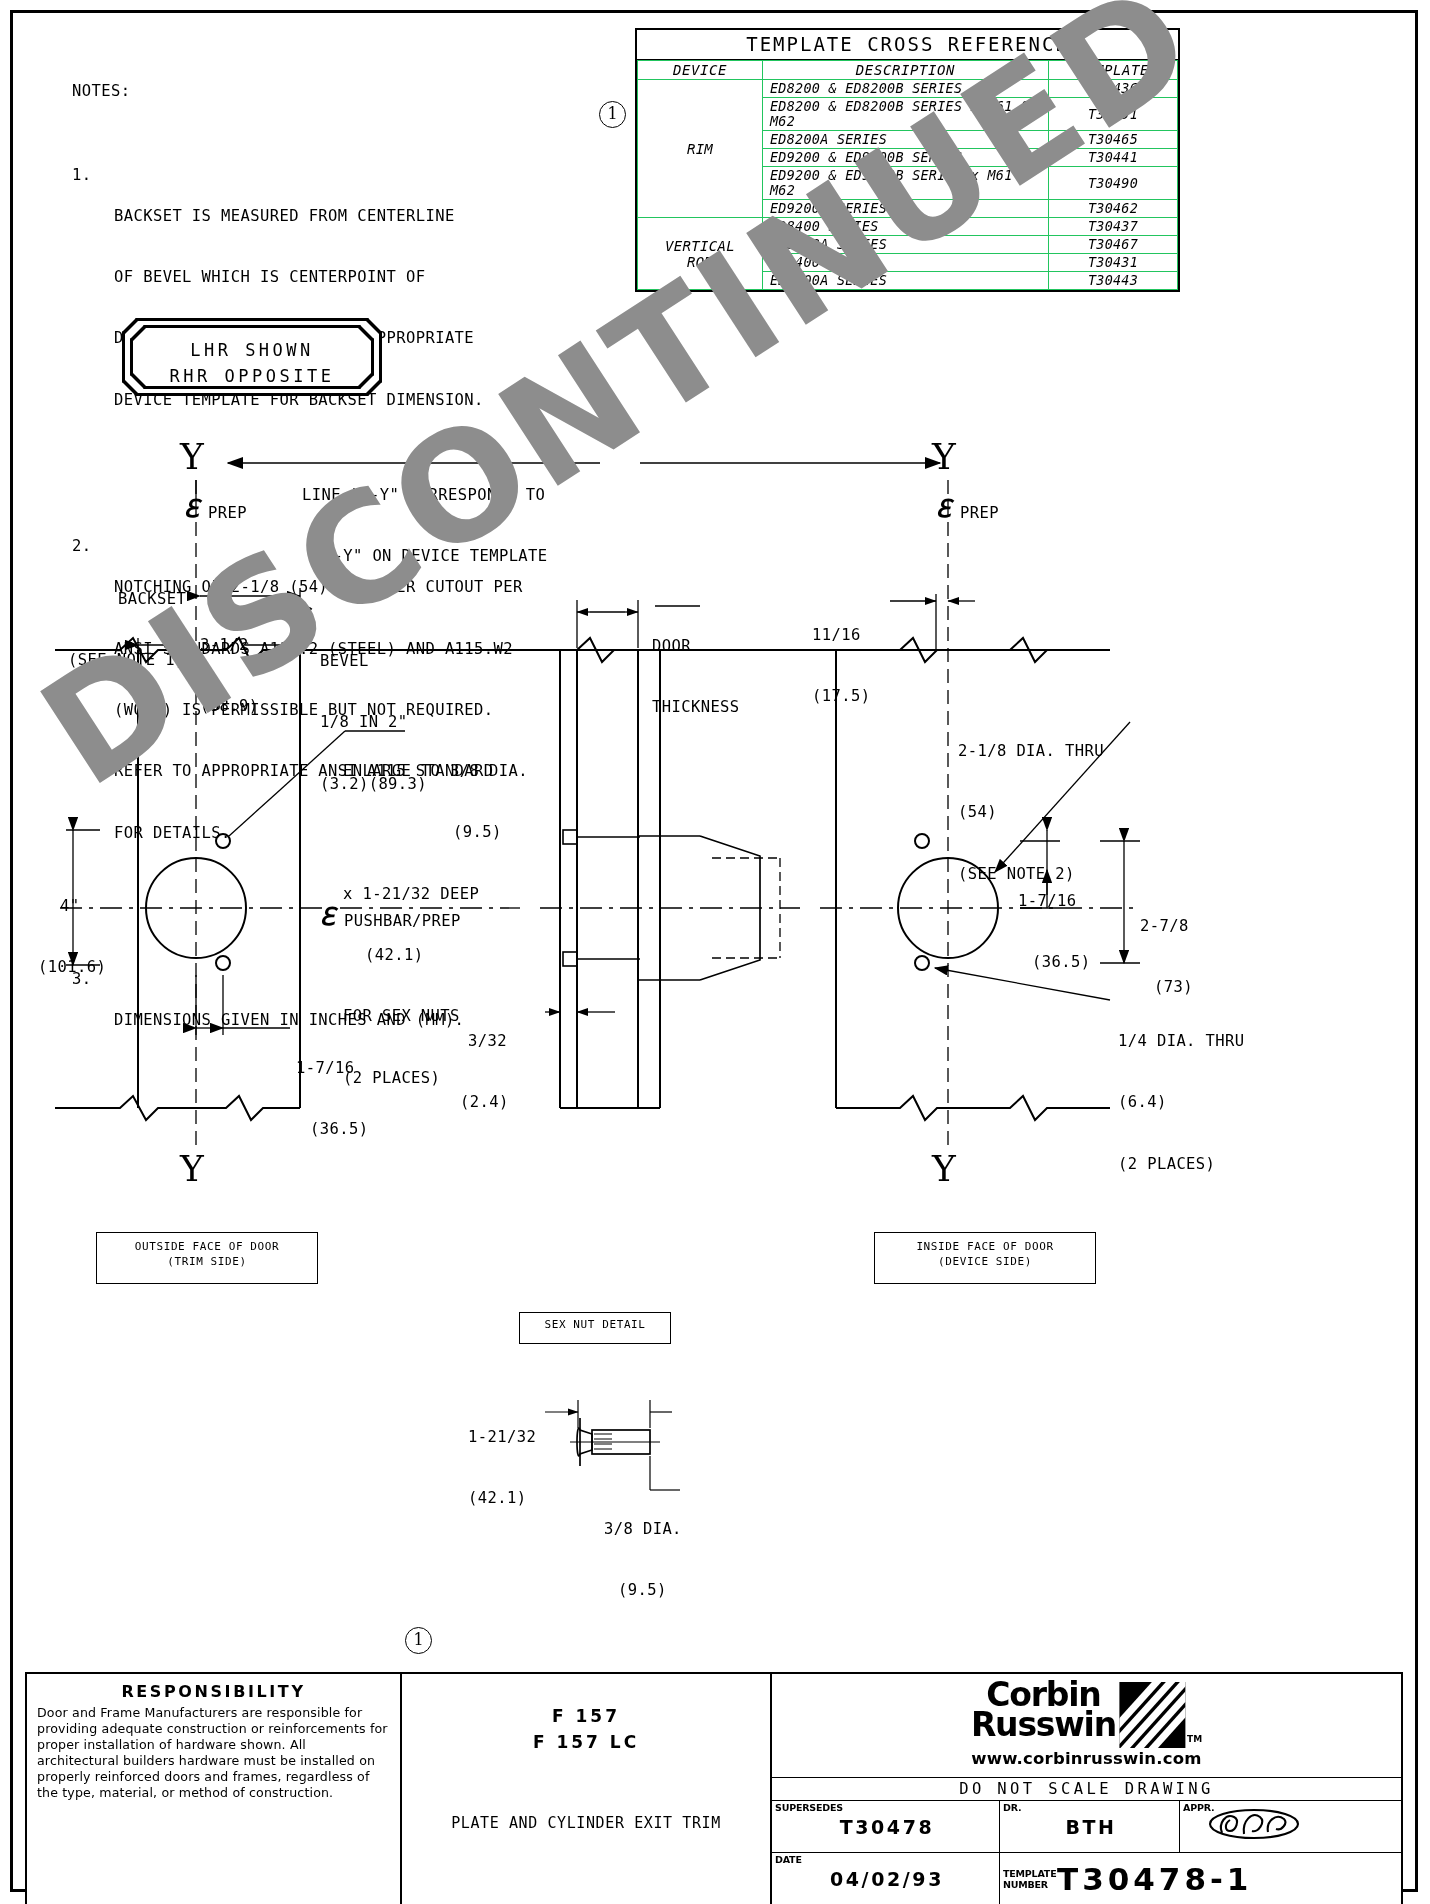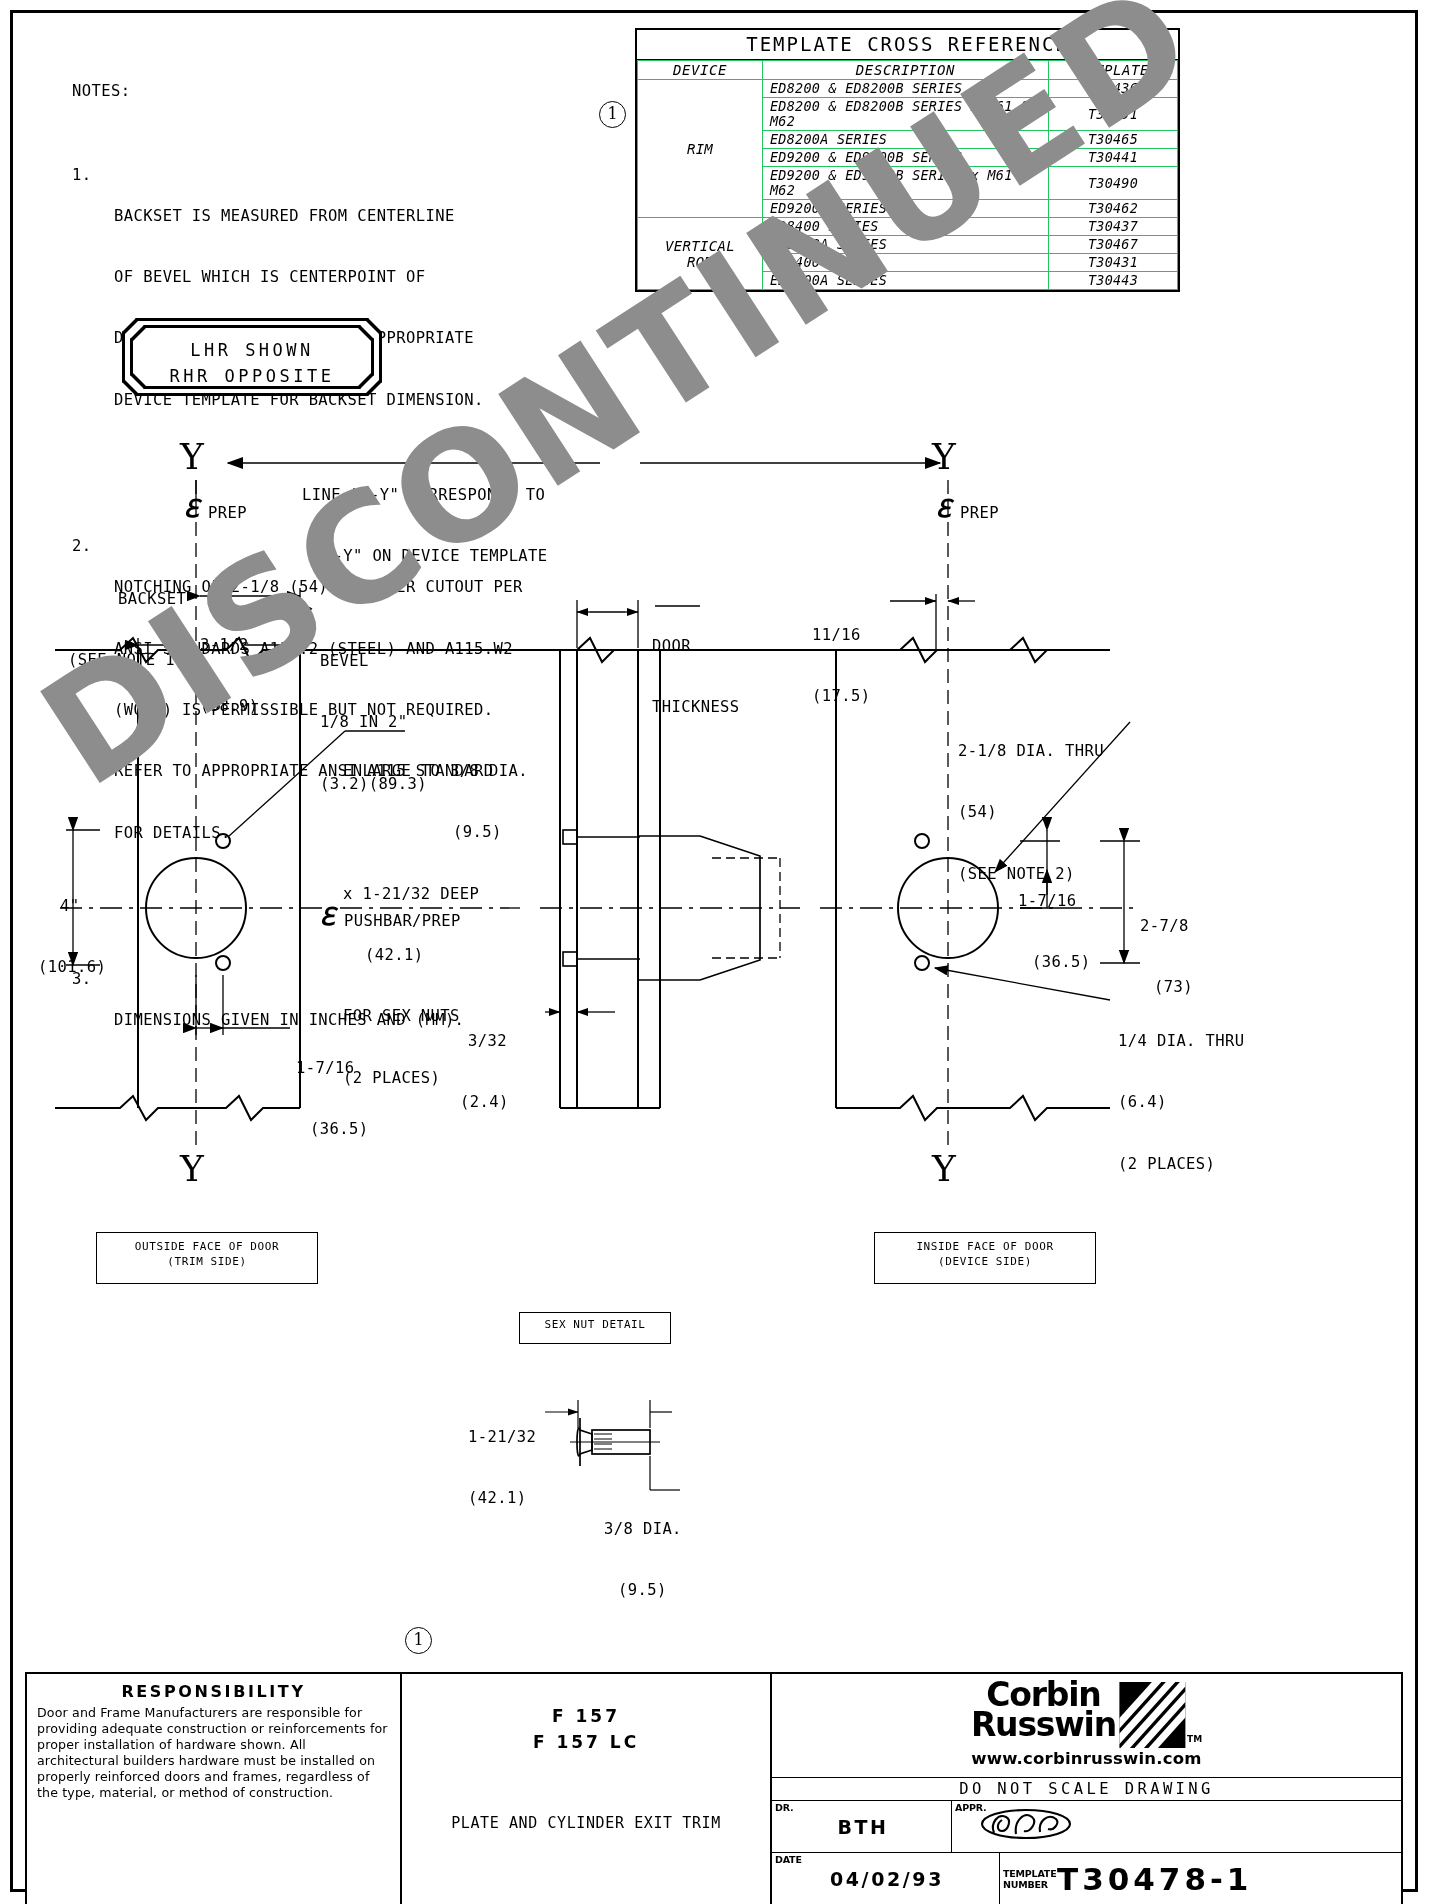--- a/index.html
+++ b/index.html
@@ -737,20 +737,24 @@
             </div>
             <div id="logo-tm">TM</div>
           </div>
           <div id="logo-url">www.corbinrusswin.com</div>
         </div>
       </div>
 
       <div id="dns">DO NOT SCALE DRAWING</div>
 
       <div class="tb-row" style="height:52px;">
+        <div class="tb-cell" style="width:228px;">
+          <span class="tb-lab">SUPERSEDES</span>
+          <div class="tb-val" style="font-size:19px; margin-top:3px;">T30478</div>
+        </div>
         <div class="tb-cell" style="width:180px;">
           <span class="tb-lab">DR.</span>
           <div class="tb-val" style="font-size:19px; margin-top:3px;">BTH</div>
         </div>
         <div class="tb-cell" style="flex:1;">
           <span class="tb-lab">APPR.</span>
           <svg id="appr-sig" viewBox="0 0 92 34">
             <g stroke="#000" fill="none" stroke-width="2.1">
               <ellipse cx="46" cy="17" rx="44" ry="14"></ellipse>
               <path d="M14,26 C10,16 18,6 26,10 C32,13 28,24 22,24 C17,24 16,17 22,13"></path>

